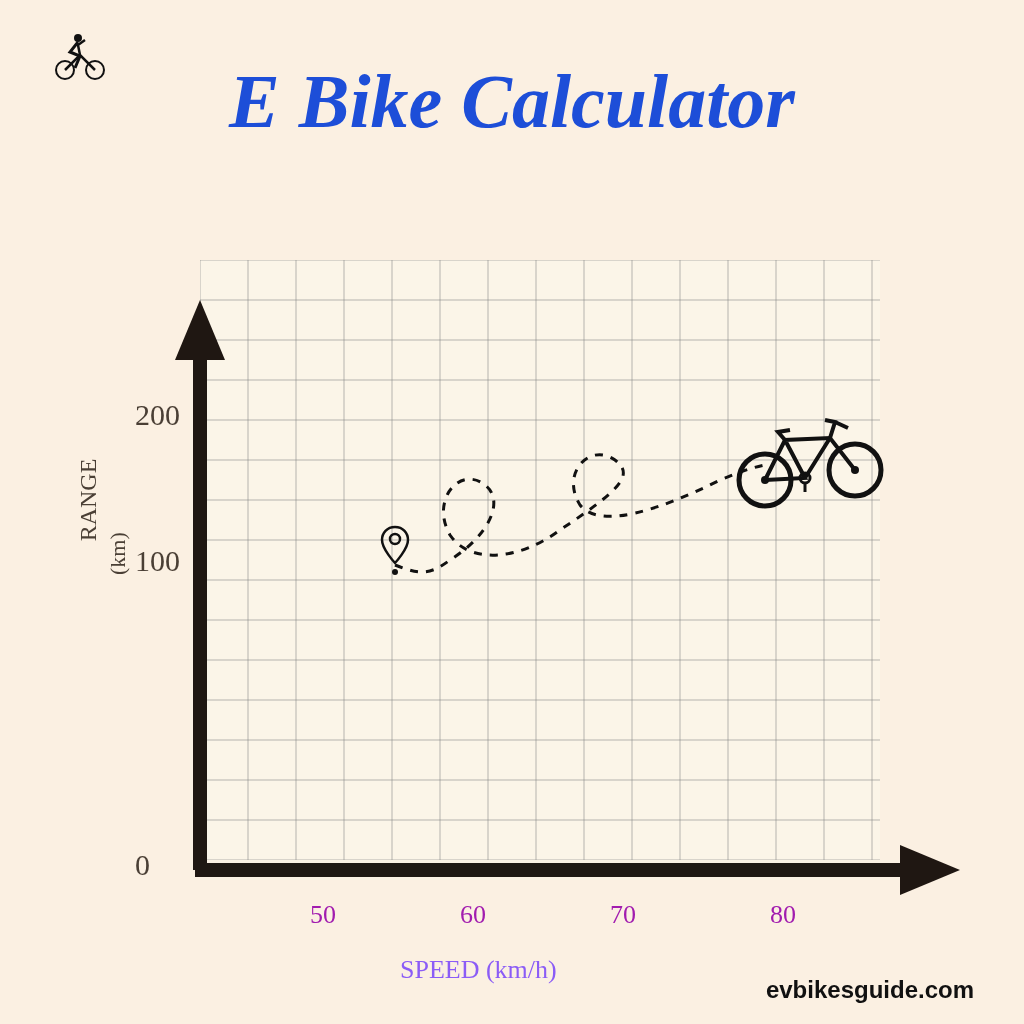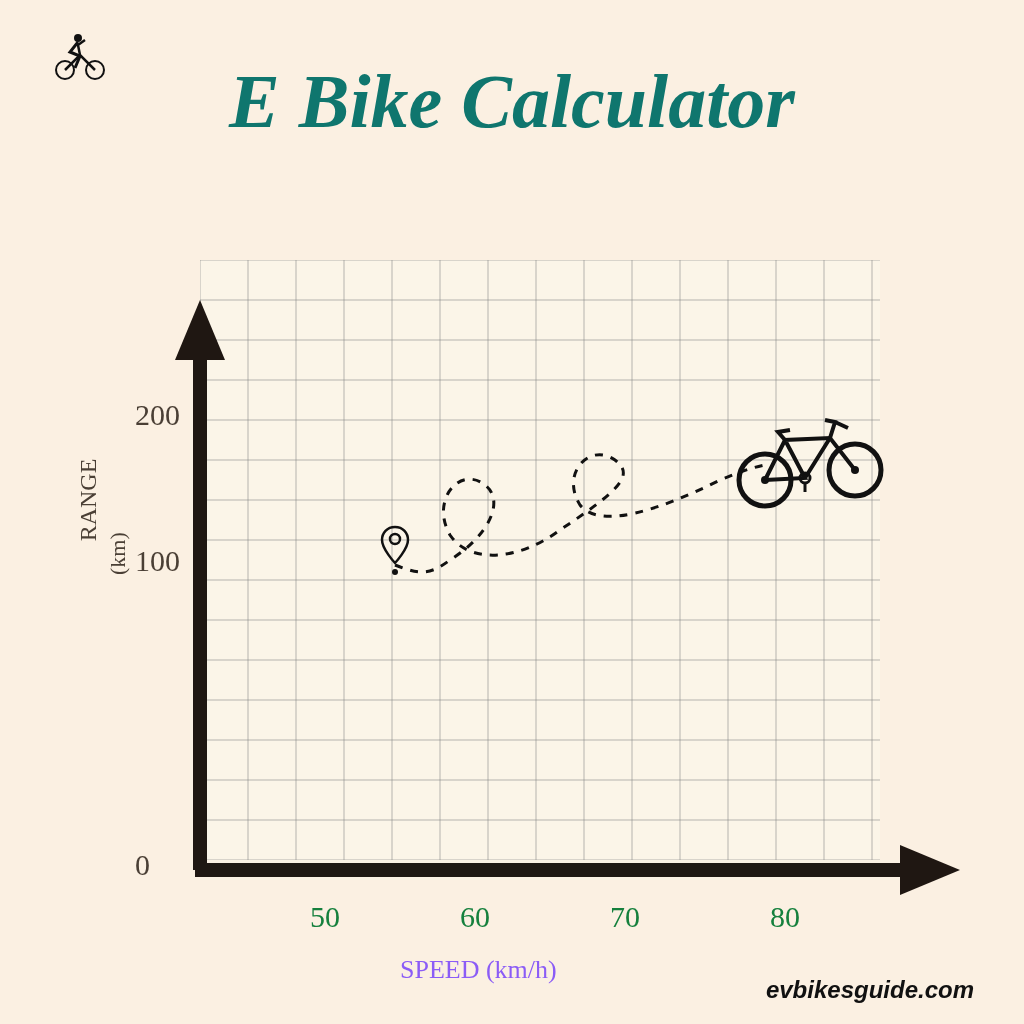--- a/index.html
+++ b/index.html
@@ -26,21 +26,21 @@
   .logo-sub { font-size: 16px; color: #111; font-family: Georgia, serif; margin-left: 18px; }
   .title {
     position: absolute;
     top: 60px;
     left: 0;
     width: 100%;
     text-align: center;
     font-family: "Brush Script MT", cursive;
     font-weight: bold;
     font-size: 76px;
-    color: #0f766e;
+    color: #1d4ed8;
     line-height: 1.1;
     font-style: italic;
   }
   .chart-area {
     position: absolute;
     left: 200px;
     top: 260px;
     width: 680px;
     height: 600px;
     background: #fbf5e8;
@@ -69,28 +69,27 @@
     color: #4a3f35;
   }
   .x-label {
     position: absolute;
     left: 400px;
     top: 955px;
     font-size: 26px;
     color: #8b5cf6;
   }
   .tick-y { position: absolute; left: 135px; font-size: 30px; color: #4a3f35; }
-  .tick-x { position: absolute; top: 900px; font-size: 30px; color: #15803d; }
+  .tick-x { position: absolute; top: 900px; font-size: 26px; color: #a21caf; }
   .footer {
     position: absolute;
     right: 50px;
     bottom: 20px;
     font-family: Arial, sans-serif;
     font-weight: bold;
-    font-style: italic;
     font-size: 24px;
     color: #111;
   }
   .dashed-path { stroke: #111; stroke-width: 3; stroke-dasharray: 8 8; fill: none; }
   .bike-icon { position: absolute; left: 730px; top: 410px; }
   .pin-icon { position: absolute; left: 380px; top: 525px; }
 </style>
 </head>
 <body>
 

